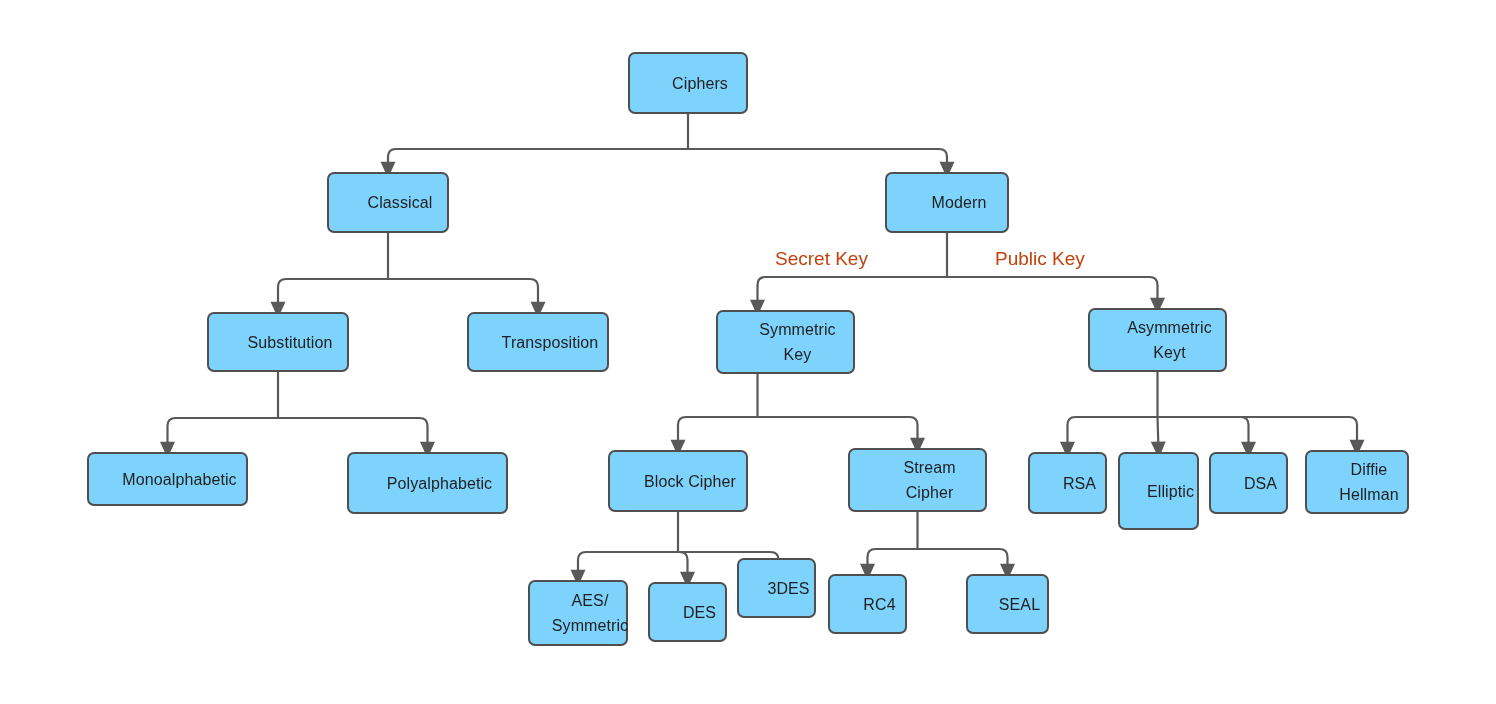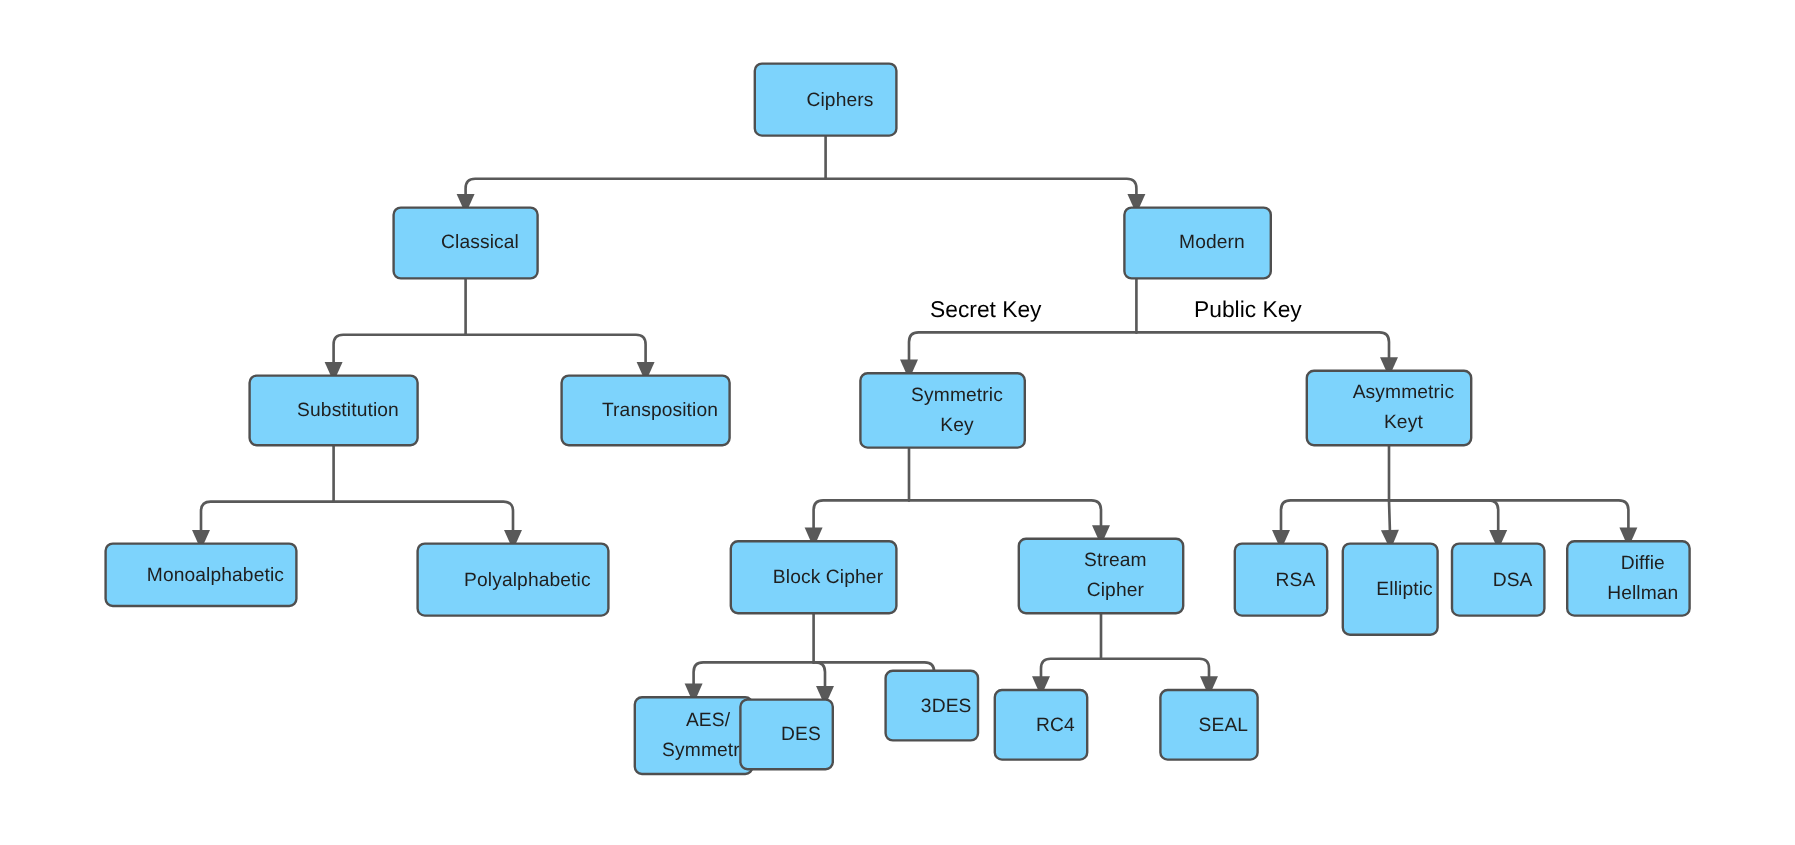--- a/index.html
+++ b/index.html
@@ -35,21 +35,21 @@
     color: #1f1f1f;
     font-size: 16px;
     line-height: 25px;
     letter-spacing: 0.1px;
     white-space: pre-line;
     z-index: 2;
     padding-left: 24px;
   }
   .edge-label {
     position: absolute;
-    color: #000000;
+    color: #c2410c;
     font-size: 19px;
     line-height: 22px;
     white-space: nowrap;
     background: #ffffff;
     padding: 0 3px;
     z-index: 3;
   }
 </style>
 </head>
 <body>
@@ -87,40 +87,40 @@
         <path d="M 678 552 L 679.5 552 Q 687.5 552 687.5 560 L 687.5 580" marker-end="url(#arrow)"></path>
         <path d="M 678 552 L 770.5 552 Q 778.5 552 778.5 560 L 778.5 580" marker-end="url(#arrow)"></path>
         <path d="M 917.5 512 L 917.5 549"></path>
         <path d="M 917.5 549 L 875.5 549 Q 867.5 549 867.5 557 L 867.5 572" marker-end="url(#arrow)"></path>
         <path d="M 917.5 549 L 999.5 549 Q 1007.5 549 1007.5 557 L 1007.5 572" marker-end="url(#arrow)"></path>
       </g>
   </svg>
   <div id="node-layer">
       <div class="node" style="left: 628px; top: 52px; width: 120px; height: 62px;">Ciphers</div>
       <div class="node" style="left: 327px; top: 172px; width: 122px; height: 61px;">Classical</div>
-      <div class="node" style="left: 936px; top: 172px; width: 124px; height: 61px;">Modern</div>
+      <div class="node" style="left: 885px; top: 172px; width: 124px; height: 61px;">Modern</div>
       <div class="node" style="left: 207px; top: 312px; width: 142px; height: 60px;">Substitution</div>
       <div class="node" style="left: 467px; top: 312px; width: 142px; height: 60px;">Transposition</div>
       <div class="node" style="left: 688px; top: 310px; width: 139px; height: 64px; margin-left: 28px;">Symmetric
 Key</div>
       <div class="node" style="left: 1088px; top: 308px; width: 139px; height: 64px;">Asymmetric
 Keyt</div>
       <div class="node" style="left: 87px; top: 452px; width: 161px; height: 54px;">Monoalphabetic</div>
       <div class="node" style="left: 347px; top: 452px; width: 161px; height: 62px;">Polyalphabetic</div>
       <div class="node" style="left: 608px; top: 450px; width: 140px; height: 62px;">Block Cipher</div>
       <div class="node" style="left: 848px; top: 448px; width: 139px; height: 64px;">Stream
 Cipher</div>
       <div class="node" style="left: 1028px; top: 452px; width: 79px; height: 62px;">RSA</div>
       <div class="node" style="left: 1118px; top: 452px; width: 81px; height: 78px;">Elliptic</div>
       <div class="node" style="left: 1209px; top: 452px; width: 79px; height: 62px;">DSA</div>
       <div class="node" style="left: 1305px; top: 450px; width: 104px; height: 64px; text-align: center;">Diffie
 Hellman</div>
       <div class="node" style="left: 528px; top: 580px; width: 100px; height: 66px;">AES/
 Symmetric</div>
-      <div class="node" style="left: 616px; top: 582px; width: 79px; height: 60px;">DES</div>
+      <div class="node" style="left: 648px; top: 582px; width: 79px; height: 60px;">DES</div>
       <div class="node" style="left: 737px; top: 558px; width: 79px; height: 60px;">3DES</div>
       <div class="node" style="left: 828px; top: 574px; width: 79px; height: 60px;">RC4</div>
       <div class="node" style="left: 966px; top: 574px; width: 83px; height: 60px;">SEAL</div>
     </div>
   <div id="label-layer">
       <div class="edge-label" style="left: 772px; top: 248px;">Secret Key</div>
       <div class="edge-label" style="left: 992px; top: 248px;">Public Key</div>
     </div>
 </div>
 

